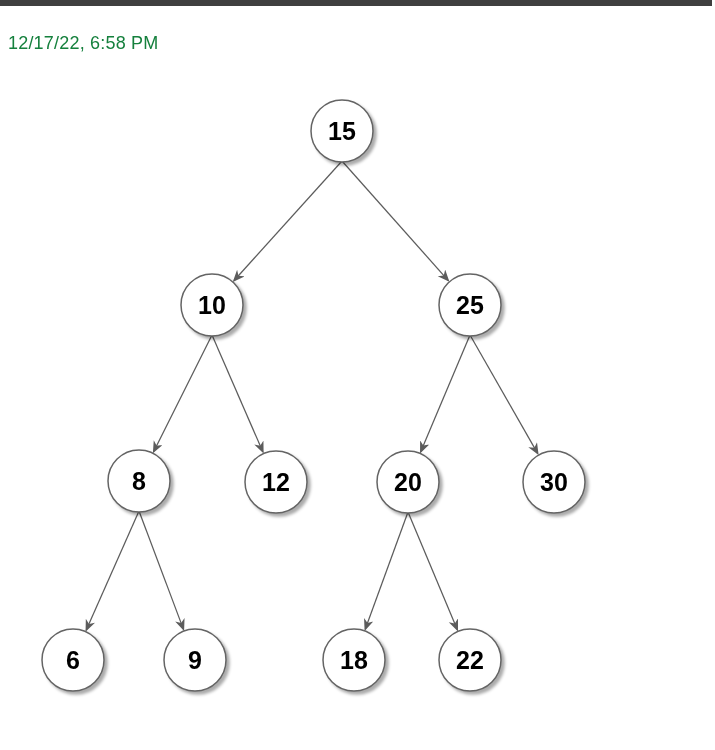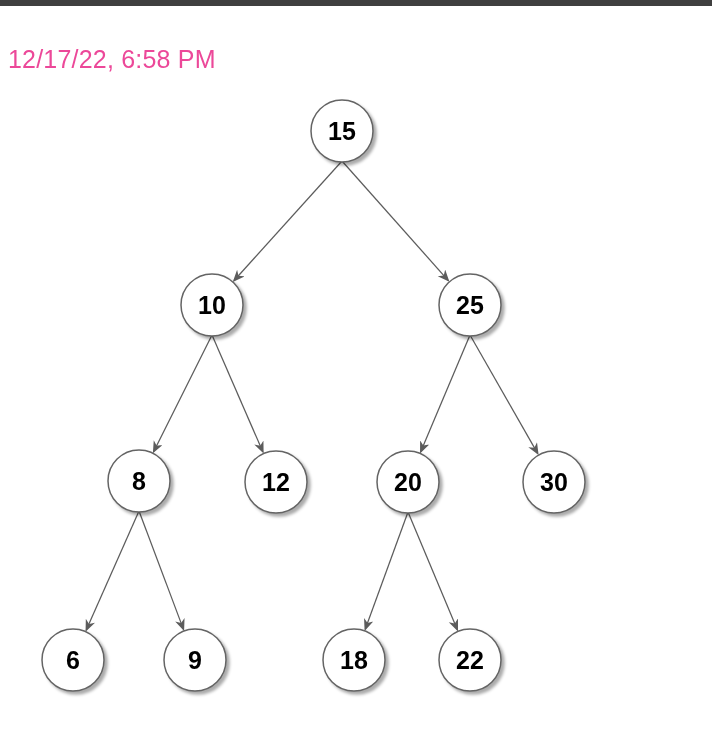--- a/index.html
+++ b/index.html
@@ -18,25 +18,25 @@
   .top-bar {
     position: absolute;
     top: 0;
     left: 0;
     width: 712px;
     height: 6px;
     background: #3f3f3f;
   }
   .timestamp {
     position: absolute;
-    top: 46px;
+    top: 34px;
     left: 8px;
-    font-size: 25px;
+    font-size: 18px;
     line-height: 1.1;
-    color: #ec4899;
+    color: #15803d;
     letter-spacing: 0.2px;
     white-space: nowrap;
   }
   .tree-svg {
     position: absolute;
     top: 0;
     left: 0;
   }
   .node-circle {
     filter: drop-shadow(3px 3.5px 1.5px rgba(0, 0, 0, 0.33));

